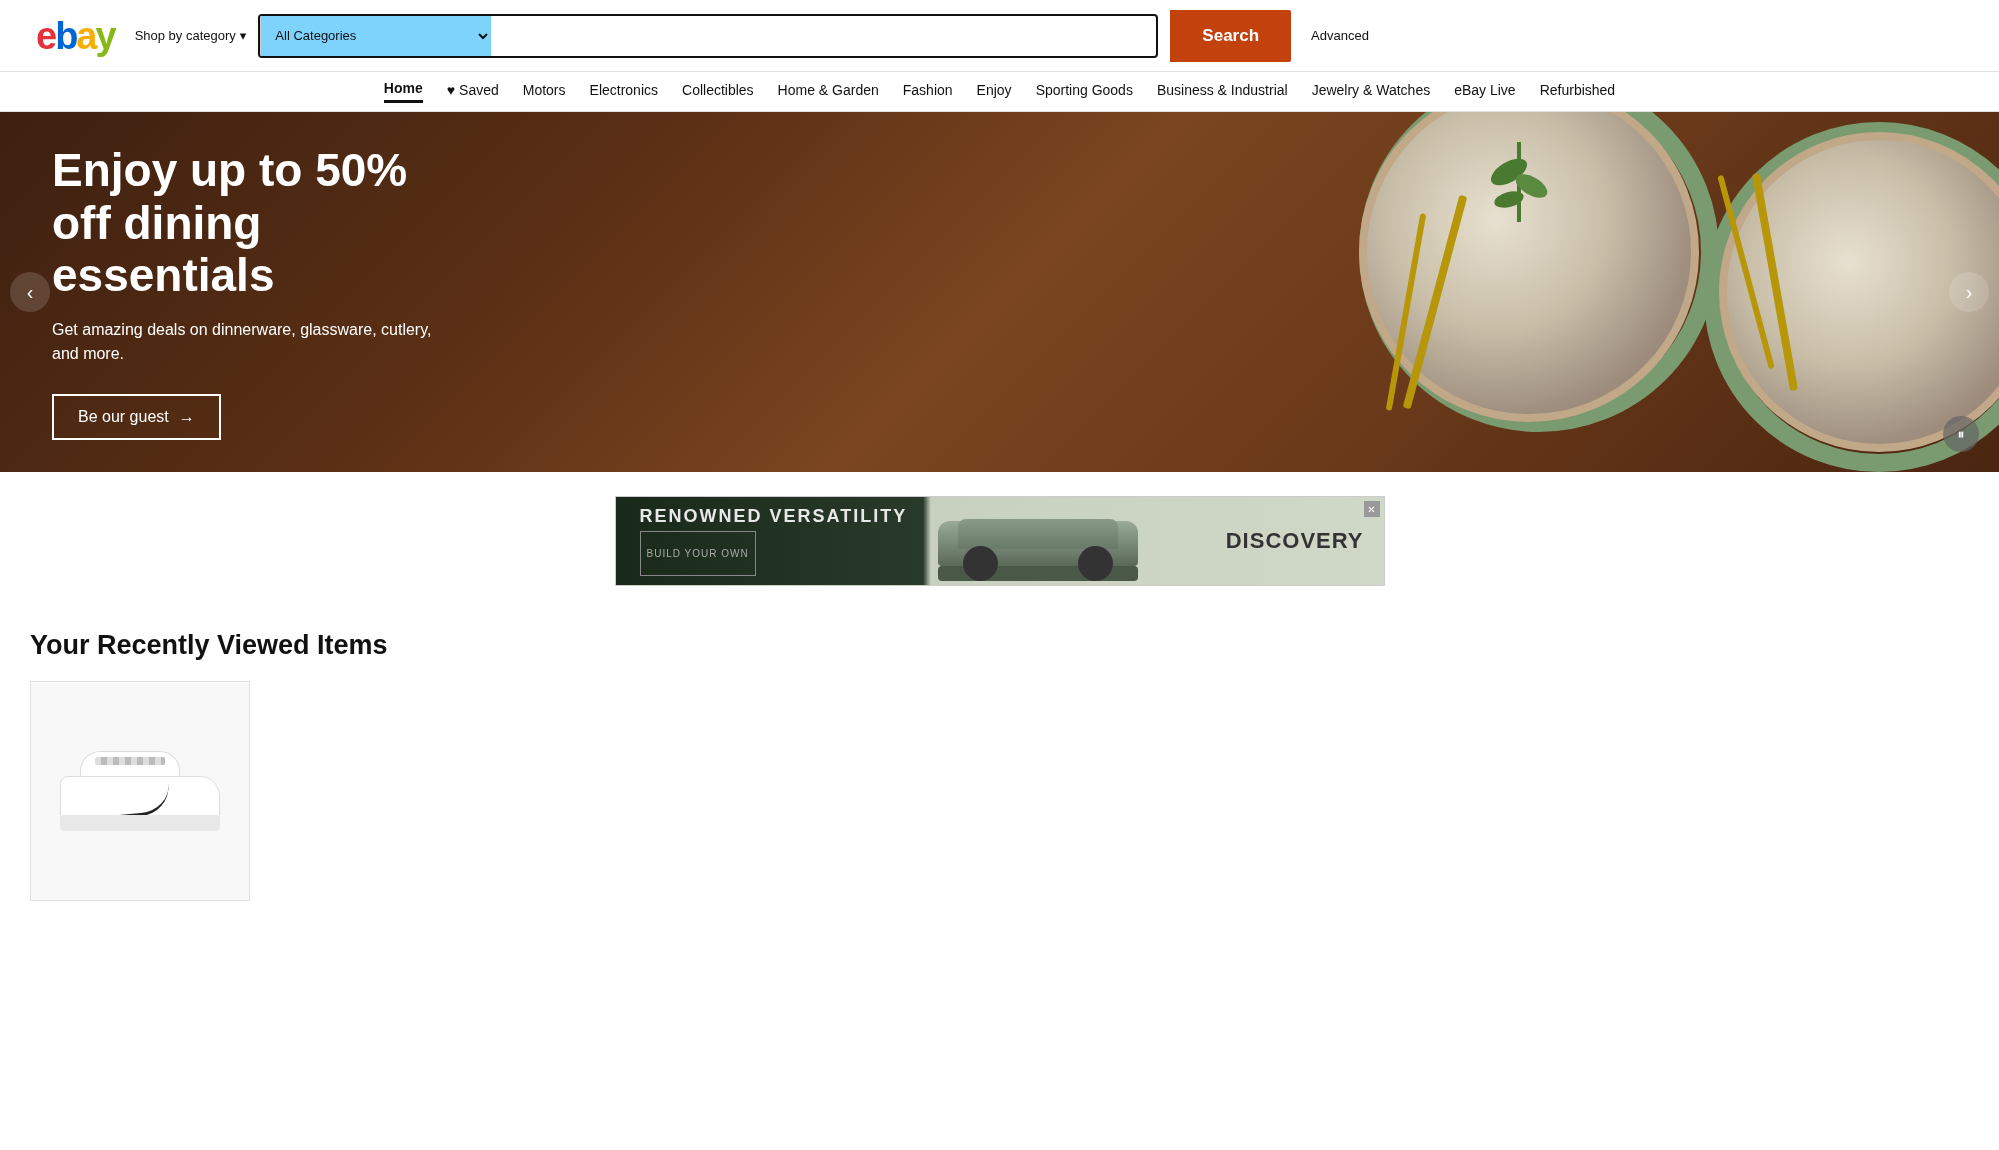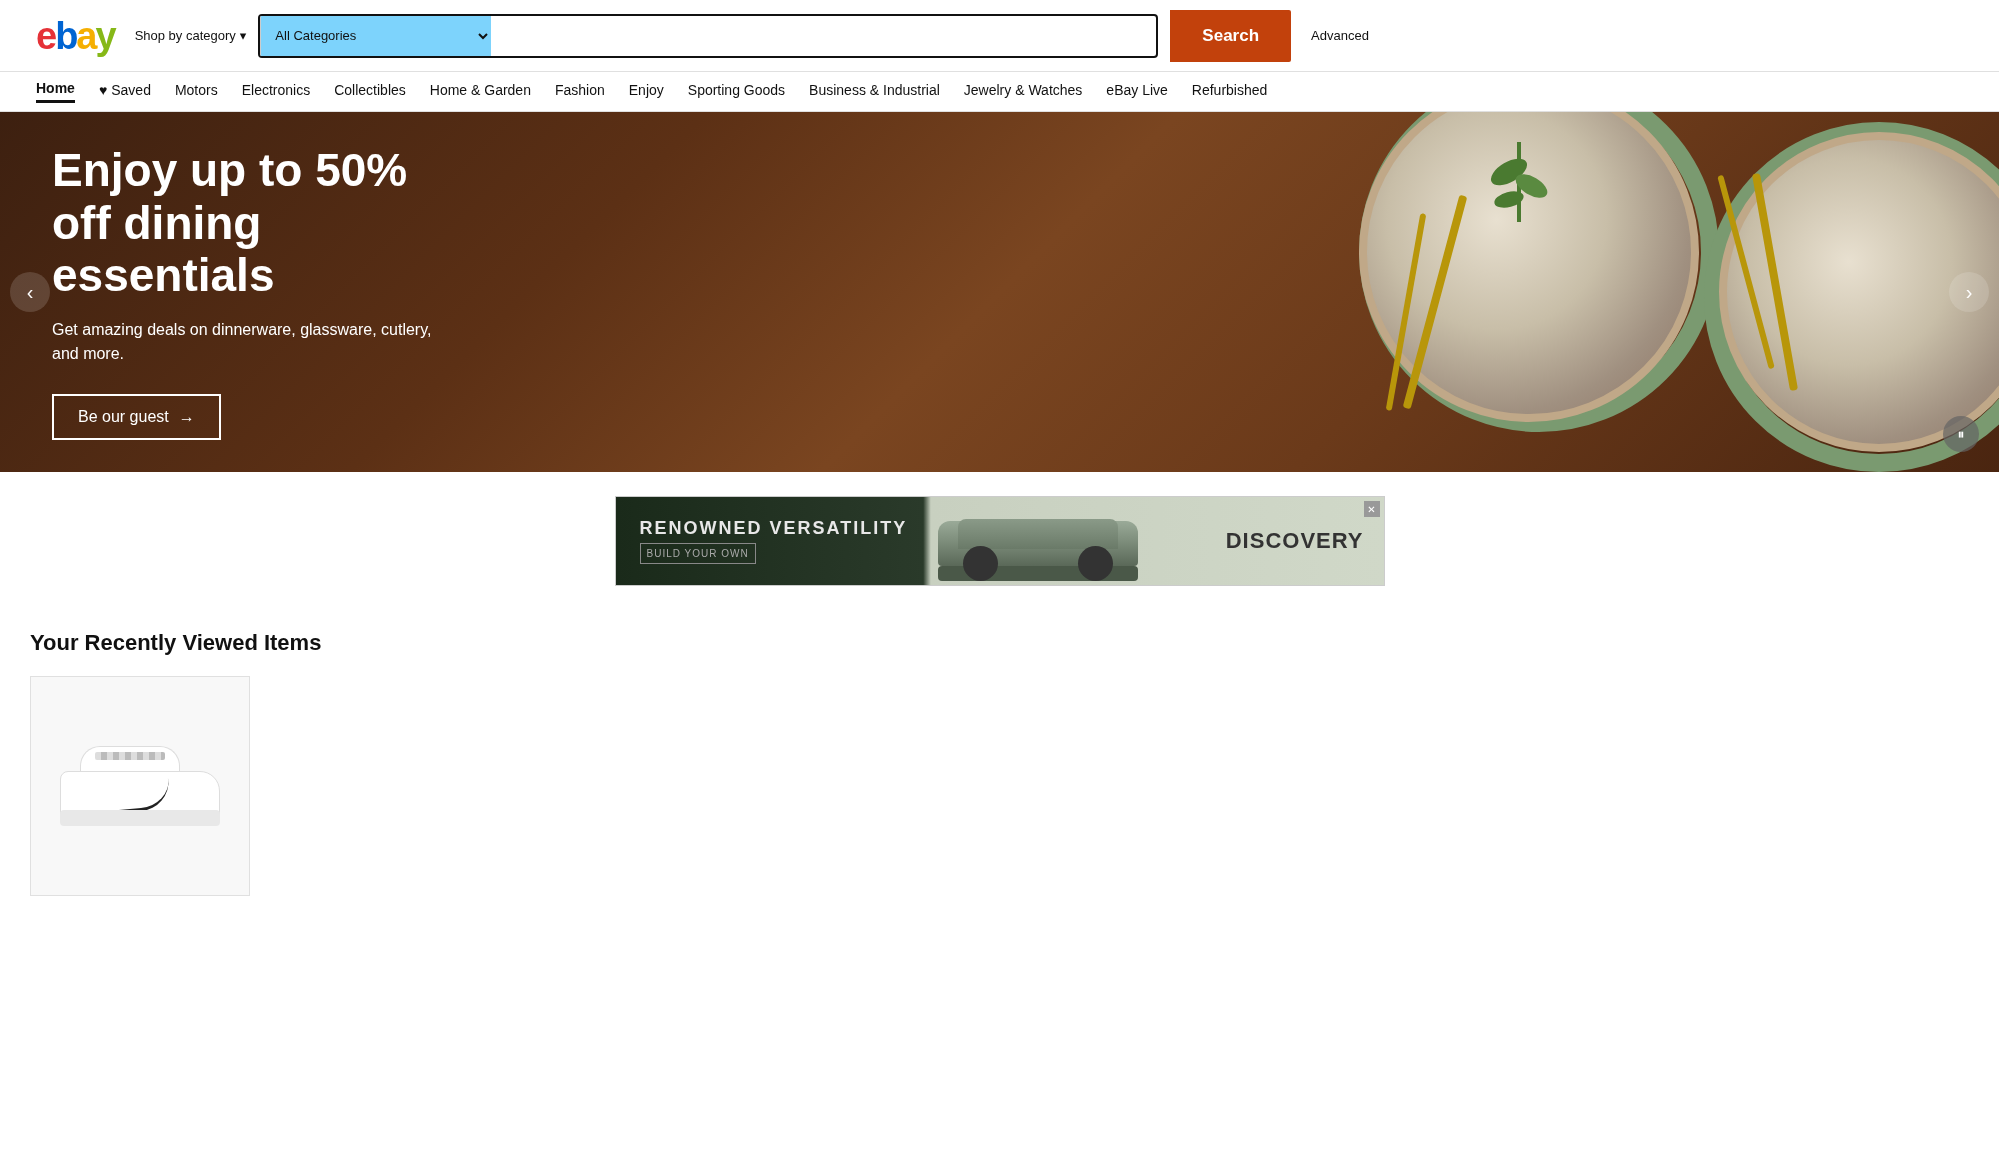--- a/index.html
+++ b/index.html
@@ -101,24 +101,25 @@
       color: #111;
       text-decoration: none;
       flex-shrink: 0;
       margin-left: 8px;
     }
 
     
     .nav-bar {
       display: flex;
       align-items: center;
-      padding: 0 36px;
+      padding: 0 20px;
       border-bottom: 1px solid #e0e0e0;
       height: 40px;
       gap: 24px;
+      justify-content: center;
     }
 
     .nav-item {
       font-size: 14px;
       color: #111;
       cursor: pointer;
       text-decoration: none;
       white-space: nowrap;
       padding-bottom: 4px;
     }
@@ -306,21 +307,21 @@
       letter-spacing: 2px;
       color: #e8e8e8;
     }
 
     .ad-subtitle {
       font-size: 10px;
       color: #aaa;
       letter-spacing: 1px;
       text-transform: uppercase;
       border: 1px solid #888;
-      padding: 4px 6px;
+      padding: 16px 6px;
       display: inline-block;
       margin-top: 4px;
       cursor: pointer;
     }
 
     .ad-right {
       flex: 1;
       display: flex;
       align-items: center;
       justify-content: flex-end;
@@ -350,21 +351,21 @@
       align-items: center;
       justify-content: center;
     }
 
     
     .recently-viewed-section {
       padding: 20px 30px;
     }
 
     .section-title {
-      font-size: 22px;
+      font-size: 27px;
       font-weight: bold;
       color: #111;
       margin-bottom: 20px;
     }
 
     .product-card {
       width: 220px;
       height: 220px;
       border: 1px solid #e0e0e0;
       background: #f8f8f8;

